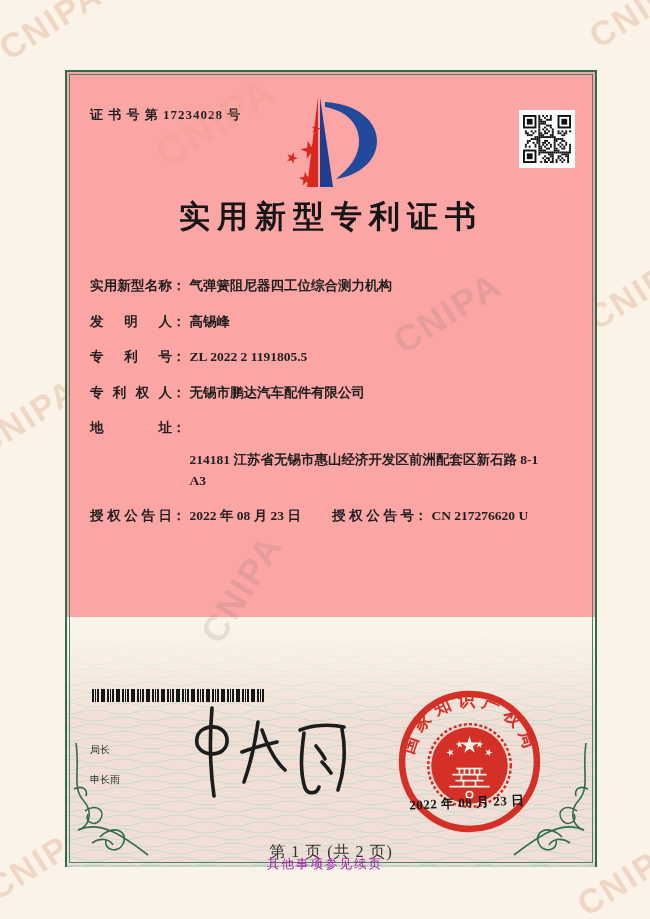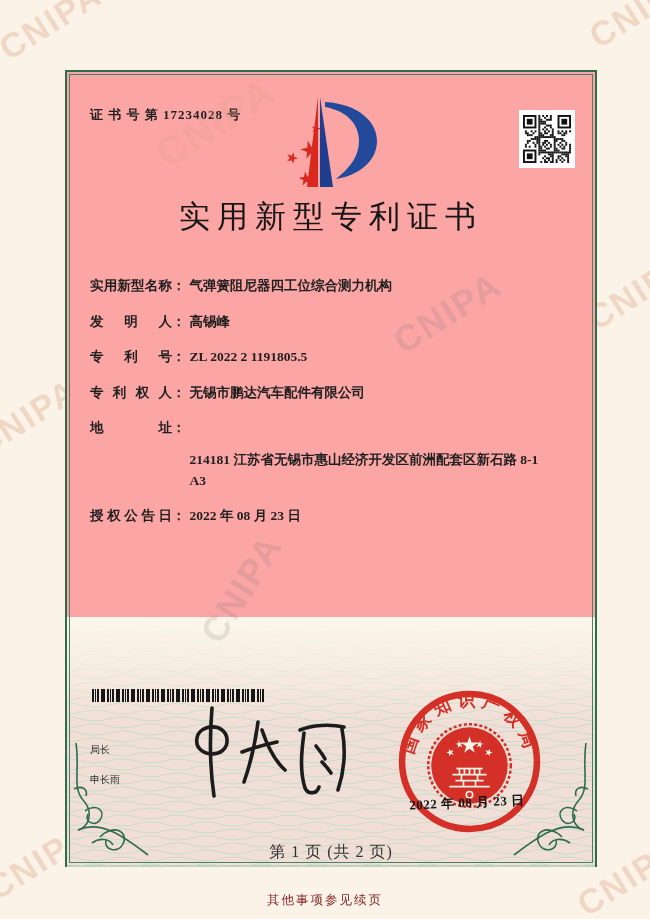--- a/index.html
+++ b/index.html
@@ -24,21 +24,21 @@
                background:linear-gradient(to bottom,#fcf6ea 0,rgba(252,246,234,0.65) 45px,rgba(252,246,234,0) 105px); }
 
   .cert-number { position:absolute; left:23px; top:34px; font-size:13px; font-weight:600; letter-spacing:1px; z-index:2; }
 
   .logo { position:absolute; left:50%; top:22px; transform:translateX(-50%); z-index:2; }
 
   .qr-box { position:absolute; left:452px; top:38px; width:56px; height:58px; background:#ffffff;
             display:flex; align-items:center; justify-content:center; z-index:2; }
 
   .title { position:absolute; left:0; top:124px; width:100%; text-align:center;
-           font-size:31px; font-weight:400; letter-spacing:7px; color:#161616; z-index:2; }
+           font-size:31px; font-weight:700; letter-spacing:7px; color:#161616; z-index:2; }
 
   .fields { position:absolute; left:23px; right:21px; top:204px; z-index:2; font-size:13.5px; }
   .frow { line-height:20.5px; margin-bottom:15px; position:relative; }
   .flabel { display:inline-block; width:82px; text-align:justify; text-align-last:justify; font-weight:600; vertical-align:top; }
   .fcolon { font-weight:600; vertical-align:top; }
   .fvalue { font-weight:600; display:inline-block; vertical-align:top; margin-left:4px; max-width:372px; }
   .grant-right { position:absolute; left:242px; top:0; }
 
   .body-text { position:absolute; left:23px; right:21px; top:470px; z-index:2;
                font-size:13px; line-height:27px; color:#222; }
@@ -58,22 +58,22 @@
   .seal-date { position:absolute; left:318px; top:722px; width:164px; text-align:center; z-index:4;
                font-size:13px; font-weight:700; letter-spacing:0.5px; color:#141414; transform:rotate(-2.5deg); }
 
   .page-indicator { position:absolute; left:0; top:770px; width:100%; text-align:center;
                     font-size:16px; letter-spacing:1px; color:#333; z-index:2; }
 
   .flourish { position:absolute; bottom:4px; z-index:2; }
   .flourish.left { left:3px; }
   .flourish.right { right:3px; transform:scaleX(-1); }
 
-  .continuation { position:absolute; left:0; top:892px; width:100%; text-align:center;
-                  font-size:12.5px; letter-spacing:2px; color:#7f1d1d; z-index:1; }
+  .continuation { position:absolute; left:0; top:856px; width:100%; text-align:center;
+                  font-size:12.5px; letter-spacing:2px; color:#a21caf; z-index:1; }
 </style>
 </head>
 <body>
 
 <div class="page">
 
   <span class="wm margin" style="left:-6px; top:2px;">CNIPA</span>
   <span class="wm margin" style="left:584px; top:-10px;">CNIPA</span>
   <span class="wm margin" style="left:-30px; top:398px;">CNIPA</span>
   <span class="wm margin" style="left:582px; top:272px;">CNIPA</span>
@@ -371,20 +371,23 @@
         <span class="flabel">专利号</span><span class="fcolon">：</span><span class="fvalue">ZL 2022 2 1191805.5</span>
       </div>
       <div class="frow">
         <span class="flabel">专利权人</span><span class="fcolon">：</span><span class="fvalue">无锡市鹏达汽车配件有限公司</span>
       </div>
       <div class="frow">
         <span class="flabel">地址</span><span class="fcolon">：</span><span class="fvalue" style="max-width:352px;margin-top:32px;">214181 江苏省无锡市惠山经济开发区前洲配套区新石路 8-1 A3</span>
       </div>
       <div class="frow">
         <span class="flabel">授权公告日</span><span class="fcolon">：</span><span class="fvalue">2022 年 08 月 23 日</span>
+        <span class="grant-right">
+          <span class="flabel">授权公告号</span><span class="fcolon">：</span><span class="fvalue">CN 217276620 U</span>
+        </span>
       </div>
     </div>
 
 
     <div class="barcode"></div>
 
     <div class="signer">
       <div>局长</div>
       <div>申长雨</div>
     </div>

